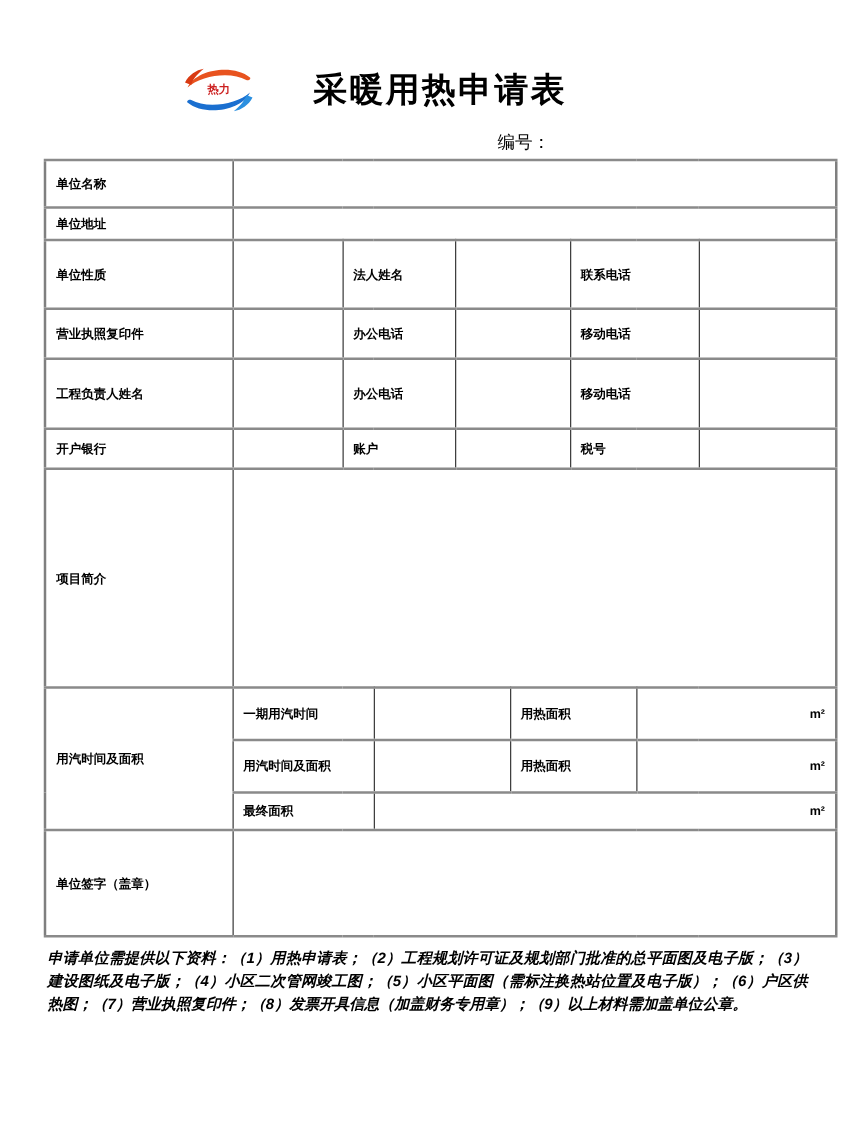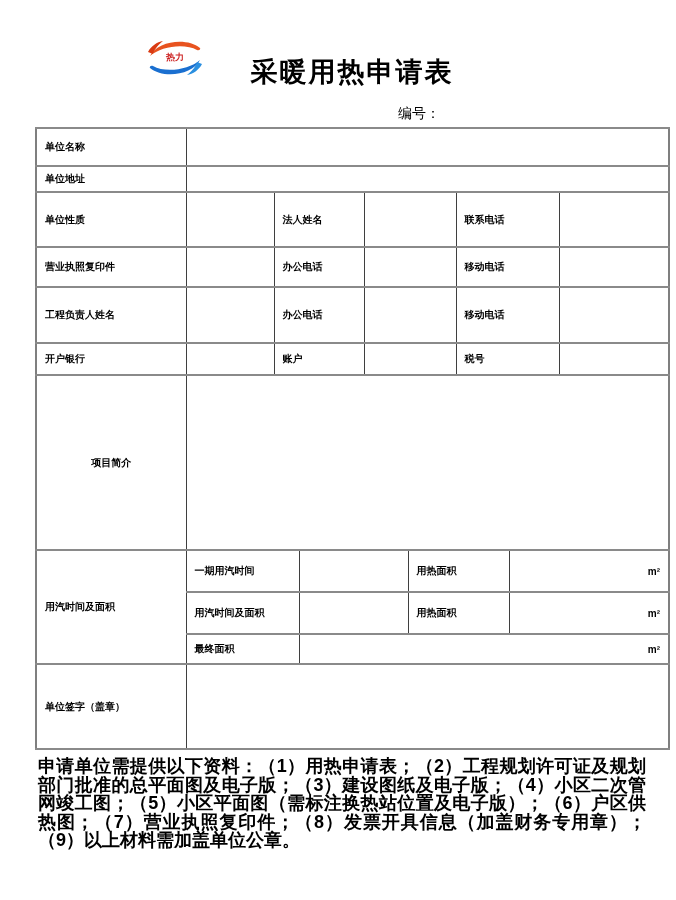--- a/index.html
+++ b/index.html
@@ -6,21 +6,21 @@
   html, body {
     width: 676px; height: 900px;
     background: #ffffff;
     font-family: "Liberation Sans", "DejaVu Sans", sans-serif;
     color: #000;
   }
   body { position: relative; overflow: hidden; }
 
   
   .logo {
-    position: absolute; left: 147px; top: 37px;
+    position: absolute; left: 147px; top: 51px;
     width: 56px; height: 42px; text-align: center;
   }
   .logo svg { width: 100%; height: 100%; display: block; }
   .page-title {
     position: absolute; top: 54px; left: 0; right: 0;
     text-align: center;
     transform: translateX(14px);
     font-size: 27px; font-weight: bold;
     letter-spacing: 2px;
   }
@@ -42,29 +42,30 @@
     border-right: 1px solid #3f3f3f;
     border-top: 2px solid #8a8a8a;
     border-bottom: 2px solid #8a8a8a;
     font-size: 10px; font-weight: bold;
     padding: 2px 8px;
     vertical-align: middle;
     overflow: hidden; white-space: nowrap;
   }
   td.unit-cell { text-align: right; padding-right: 9px; }
   td.final-unit-cell { text-align: right; padding-right: 62px; }
-  td.label-top { vertical-align: middle; text-align: center; }
+  td.label-top { vertical-align: middle; }
 
   
   .footer-note {
     position: absolute; top: 757px; left: 38px;
     width: 608px;
-    font-size: 18px; font-weight: bold;
+    font-size: 12px; font-weight: bold;
     line-height: 18.5px;
     text-align: justify;
+    font-style: italic;
   }
 </style>
 </head>
 <body>
 
 <div class="logo">
   <svg viewBox="0 0 56 42" xmlns="http://www.w3.org/2000/svg">
     <path d="M3,19 C10,4 40,0 53,11 C54,12 52,14 50,13 C38,6 14,9 3,19 Z" fill="#e8531f"></path>
     <path d="M1,15 C4,9 10,5 16,4 C10,9 7,13 6,17 Z" fill="#d93a12"></path>
     <path d="M53,23 C46,38 16,42 3,31 C2,30 4,28 6,29 C18,36 42,33 53,23 Z" fill="#1a6fd0"></path>

